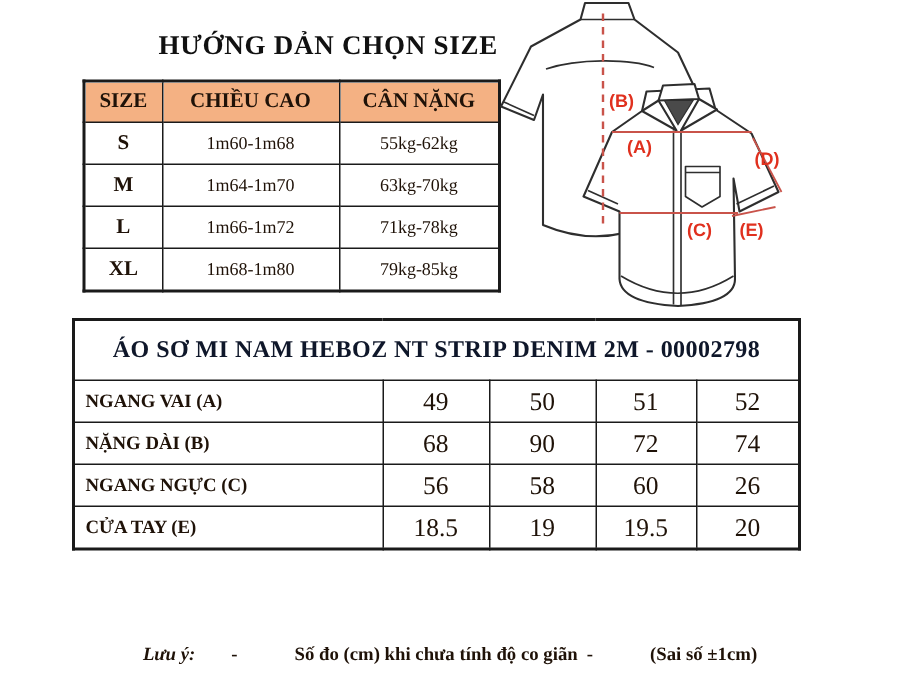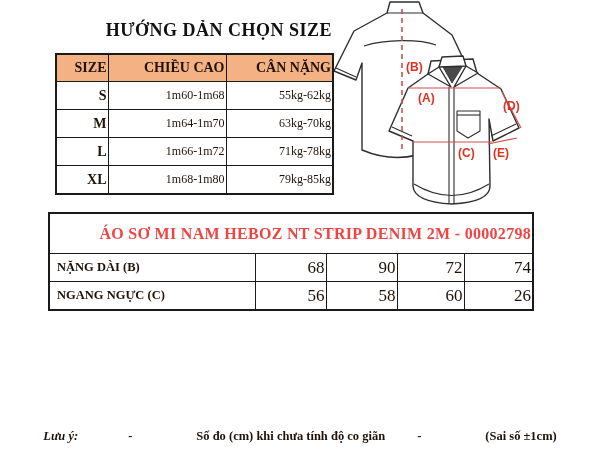--- a/index.html
+++ b/index.html
@@ -12,49 +12,49 @@
   html,body{margin:0;padding:0;}
   #screen{
     position:relative;width:600px;height:454px;background:#ffffff;
     font-family:"Liberation Serif", serif;color:var(--text_dark);overflow:hidden;
   }
   .main-title{
     position:absolute;left:55px;top:20px;width:277px;text-align:right;
     font-size:18px;font-weight:bold;letter-spacing:.5px;color:#111;
   }
   table{border-collapse:collapse;table-layout:fixed;}
-  td{border:1px solid var(--border_dark);text-align:right;vertical-align:middle;
+  td{border:1px solid var(--border_dark);text-align:center;vertical-align:middle;
      overflow:hidden;white-space:nowrap;}
   .size-guide-table{position:absolute;left:55px;top:53px;width:277px;
      border:2px solid var(--border_dark);}
   .size-guide-table td{height:25px;}
   .size-guide-table .hrow td{background:var(--header_bg);font-weight:bold;font-size:14px;height:24px;}
   .size-guide-table .c0{font-weight:bold;font-size:14px;}
   .size-guide-table .c1,.size-guide-table .c2{font-size:12px;}
 
   .product-table{position:absolute;left:48px;top:212px;width:484px;
      border:2px solid var(--border_dark);}
-  .product-table .title-cell{height:37px;font-weight:bold;font-size:16px;letter-spacing:.3px;color:#ef4444;}
+  .product-table .title-cell{height:37px;font-weight:bold;font-size:16px;letter-spacing:.3px;color:#0f172a;}
   .product-table .hrow td{background:var(--header_bg);font-weight:bold;font-size:13.5px;height:25px;}
   .product-table td{height:25px;}
   .product-table .rowlabel{font-weight:bold;font-size:12.5px;text-align:left;padding-left:7px;}
   .product-table .val{font-size:17px;}
 
   .shirt-diagram{position:absolute;left:330px;top:0;width:240px;height:215px;}
   .shirt-diagram path, .shirt-diagram line{vector-effect:non-scaling-stroke;}
   .shirt-outline{fill:#ffffff;stroke:#2e2e2e;stroke-width:1.4;stroke-linejoin:round;}
   .shirt-detail{fill:none;stroke:#2e2e2e;stroke-width:1.1;stroke-linejoin:round;}
   .collar-gap{fill:#4a4a4a;stroke:#2e2e2e;stroke-width:.8;}
   .mline{stroke:var(--measure_line);stroke-width:1.2;fill:none;}
   .mline-dashed{stroke:var(--measure_line);stroke-width:1.6;stroke-dasharray:5,4;fill:none;}
   .mlabel{fill:var(--measure_label);font-family:"Liberation Sans",sans-serif;
           font-size:12px;font-weight:bold;}
 
   .note{position:absolute;left:0;top:429px;width:600px;display:flex;
-        justify-content:center;align-items:baseline;gap:32px;font-size:12.5px;}
+        justify-content:center;align-items:baseline;gap:6px;font-size:12.5px;}
   .note .prefix{font-style:italic;font-weight:bold;margin-right:18px;}
   .note .seg{font-weight:bold;margin-left:32px;}
   .note .dash{font-weight:bold;}
 </style>
 </head>
 <body>
 
 <div id="screen">
 
   <div class="main-title">HƯỚNG DẢN CHỌN SIZE</div>
@@ -145,32 +145,46 @@
         <col style="width:71px">
         <col style="width:71px">
         <col style="width:67px">
         <col style="width:69px">
       </colgroup>
     <tbody>
         <tr>
       <td class="title-cell" colspan="5">ÁO SƠ MI NAM HEBOZ NT STRIP DENIM 2M - 00002798</td>
     </tr>
     <tr>
+      <td class="rowlabel">NGANG VAI (A)</td>
+      <td class="val">49</td>
+      <td class="val">50</td>
+      <td class="val">51</td>
+      <td class="val">52</td>
+    </tr>
+    <tr>
       <td class="rowlabel">NẶNG DÀI (B)</td>
       <td class="val">68</td>
       <td class="val">90</td>
       <td class="val">72</td>
       <td class="val">74</td>
     </tr>
     <tr>
       <td class="rowlabel">NGANG NGỰC (C)</td>
       <td class="val">56</td>
       <td class="val">58</td>
       <td class="val">60</td>
       <td class="val">26</td>
+    </tr>
+    <tr>
+      <td class="rowlabel">CỬA TAY (E)</td>
+      <td class="val">18.5</td>
+      <td class="val">19</td>
+      <td class="val">19.5</td>
+      <td class="val">20</td>
     </tr>
   </tbody>
     </table>
 
   <div class="note">
     <span class="prefix">Lưu ý:</span>
     <span class="dash">-</span>
     <span class="seg">Số đo (cm) khi chưa tính độ co giãn</span>
     <span class="dash">-</span>
     <span class="seg">(Sai số ±1cm)</span>

